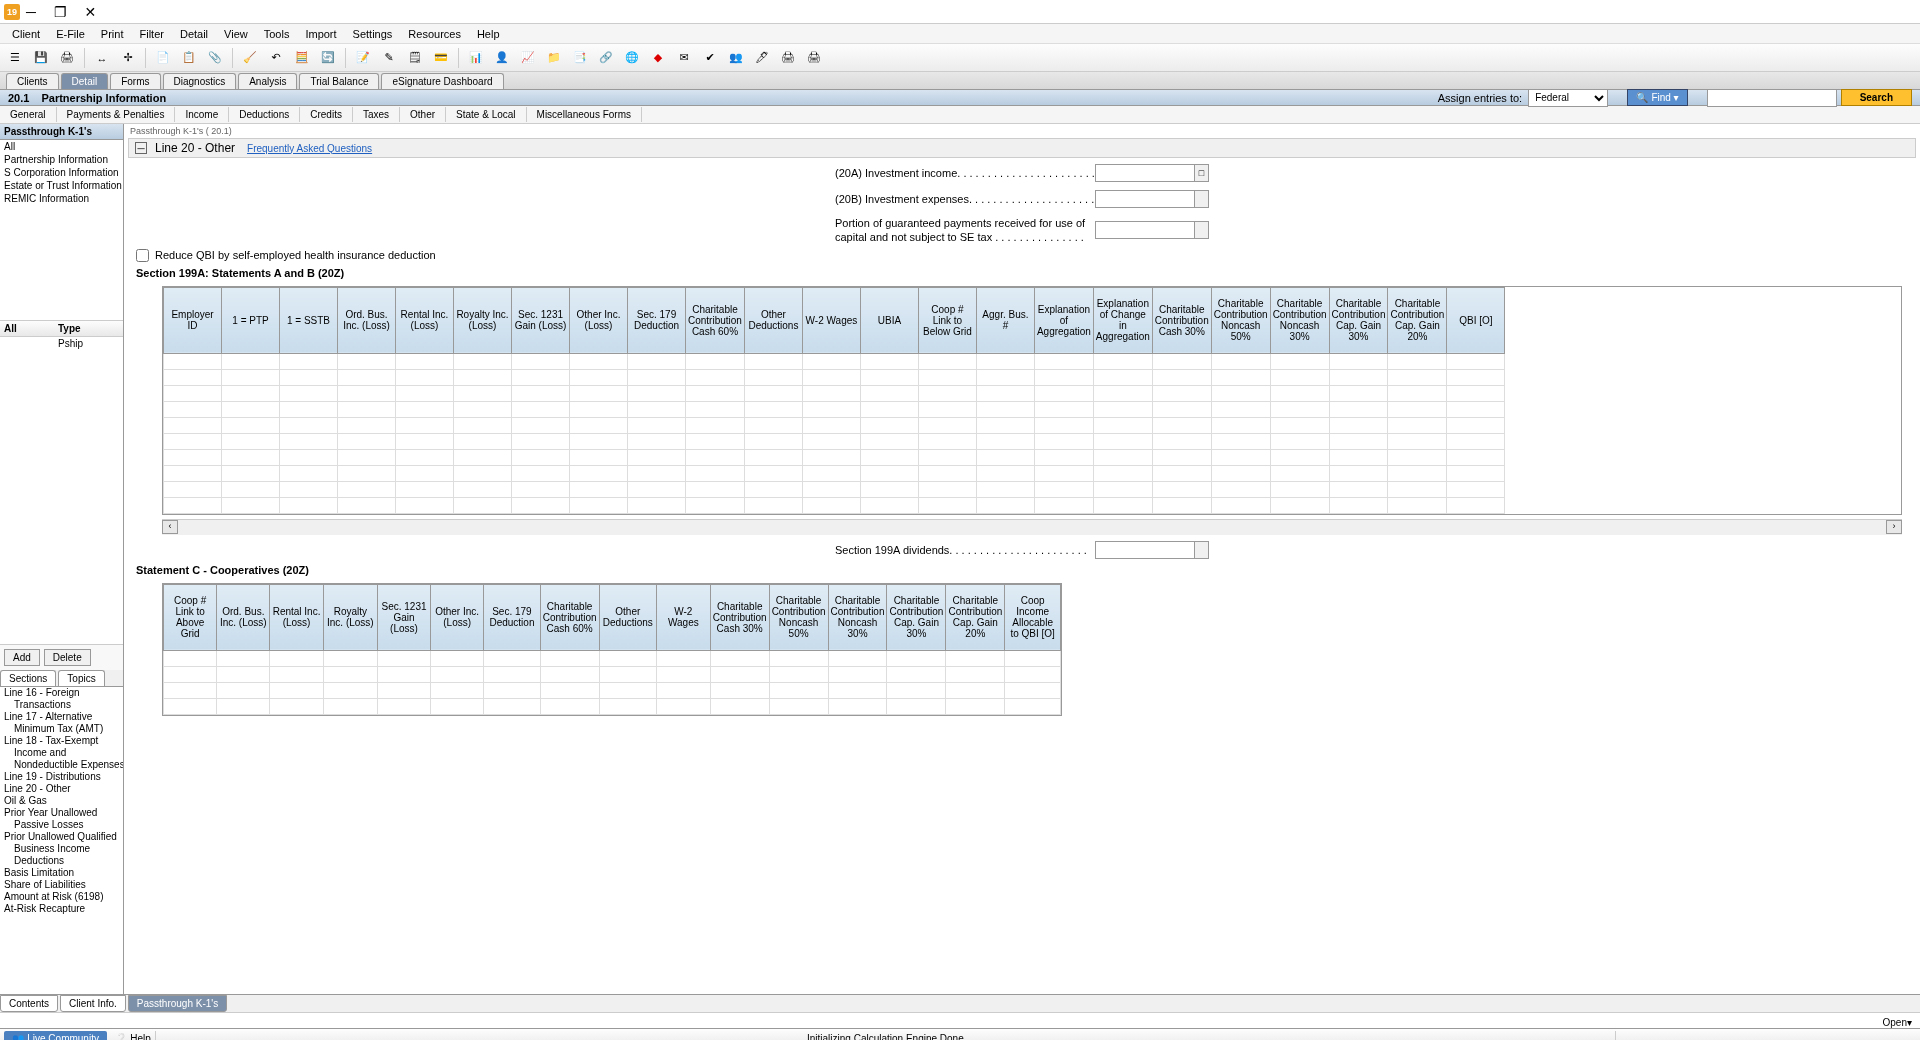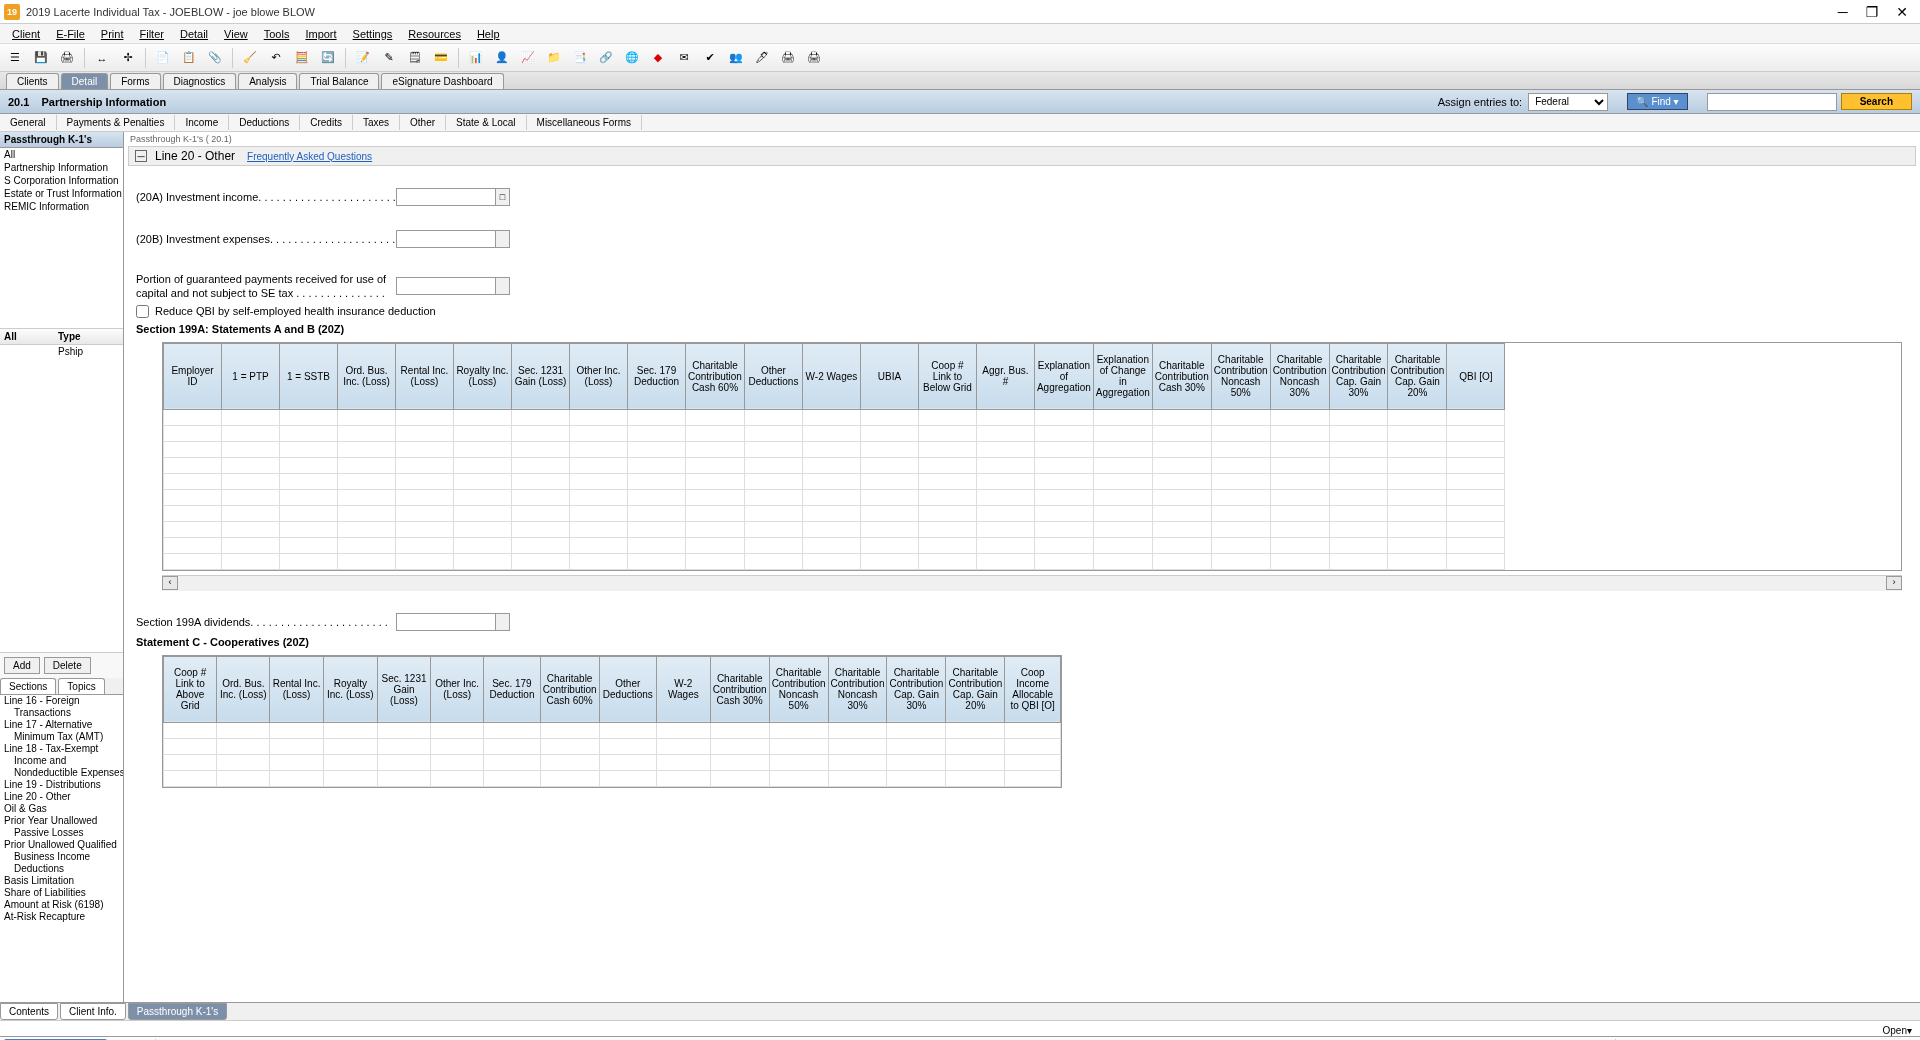--- a/index.html
+++ b/index.html
@@ -4,31 +4,31 @@
 <style>
 * { margin: 0; padding: 0; box-sizing: border-box; }
 body { font-family: Tahoma, Arial, sans-serif; font-size: 11px; background: #fff; overflow: hidden; }
 .titlebar { height: 24px; background: #fff; border-bottom: 1px solid #ccc; display: flex; align-items: center; padding: 0 4px; }
 .titlebar-icon { width: 16px; height: 16px; background: #f0a020; border-radius: 2px; margin-right: 6px; display: flex; align-items: center; justify-content: center; font-size: 9px; font-weight: bold; color: #fff; }
 .titlebar-text { flex: 1; color: #333; }
 .titlebar-controls { display: flex; gap: 18px; padding-right: 8px; }
 .titlebar-controls span { cursor: pointer; font-size: 14px; }
 
 .menubar { height: 20px; background: #f5f5f5; display: flex; align-items: center; padding: 0 4px; border-bottom: 1px solid #ddd; }
-.menubar span { padding: 2px 8px; cursor: pointer; text-decoration: underline; }
+.menubar span { padding: 2px 8px; cursor: pointer; }
 
 .toolbar { height: 28px; background: linear-gradient(#fdfdfd,#ececec); border-bottom: 1px solid #ccc; display: flex; align-items: center; padding: 0 4px; gap: 4px; }
 .tool-btn { width: 22px; height: 22px; border: 1px solid transparent; display: flex; align-items: center; justify-content: center; cursor: pointer; }
 .tool-sep { width: 1px; height: 20px; background: #ccc; margin: 0 2px; }
 
 .tabs-bar { height: 18px; background: linear-gradient(#e8e8e8,#d8d8d8); display: flex; align-items: flex-end; padding: 0 6px; border-bottom: 1px solid #999; }
 .tab { padding: 2px 10px; background: #f0f0f0; border: 1px solid #999; border-bottom: none; margin-right: 2px; border-radius: 3px 3px 0 0; cursor: pointer; font-size: 10px; }
 .tab.active { background: #7d90aa; color: #fff; }
 
-.header-bar { height: 24px; background: linear-gradient(#d8e4f0,#b8cce0); display: flex; align-items: center; padding: 0 8px; border-bottom: 1px solid #999; }
+.header-bar { height: 16px; background: linear-gradient(#d8e4f0,#b8cce0); display: flex; align-items: center; padding: 0 8px; border-bottom: 1px solid #999; }
 .header-title { font-weight: bold; flex: 1; }
 .assign-label { margin-right: 6px; }
 .assign-select { width: 80px; height: 18px; border: 1px solid #999; background: #fff; font-size: 10px; padding: 0 2px; }
 .find-btn { background: #5a8fd0; color: #fff; padding: 2px 8px; border: 1px solid #346; margin: 0 19px; cursor: pointer; font-size: 10px; }
 .find-input { width: 130px; height: 18px; border: 1px solid #999; }
 .search-btn { background: #ffc030; border: 1px solid #b08000; padding: 2px 18px; font-weight: bold; font-size: 10px; cursor: pointer; }
 
 .subtabs { height: 18px; background: #f5f5f5; display: flex; align-items: center; border-bottom: 1px solid #ccc; }
 .subtab { padding: 2px 10px; border-right: 1px solid #ccc; cursor: pointer; font-size: 10px; }
 
@@ -47,21 +47,21 @@
 .sections-list { flex: 1; overflow-y: auto; background: #fff; font-size: 10px; }
 .sections-list div { padding: 0px 4px; cursor: pointer; line-height: 1.2; white-space: nowrap; }
 
 .content { flex: 1; overflow: auto; background: #fff; position: relative; }
 .crumb { font-size: 9px; color: #666; padding: 2px 6px; }
 .section-hdr { display: flex; align-items: center; padding: 2px 6px; background: #f0f0f0; border: 1px solid #ccc; margin: 0 4px; }
 .collapse-btn { width: 12px; height: 12px; border: 1px solid #666; display: flex; align-items: center; justify-content: center; margin-right: 8px; font-size: 10px; cursor: pointer; }
 .section-title { font-weight: normal; font-size: 12px; margin-right: 12px; }
 .faq-link { color: #2060c0; text-decoration: underline; cursor: pointer; font-size: 10px; }
 
-.form-row { display: flex; align-items: center; padding: 2px 12px; margin-top: 20px; }
+.form-row { display: flex; align-items: center; padding: 2px 12px; margin-top: 4px; justify-content: center; }
 .form-label { width: 260px; font-size: 11px; }
 .form-input { width: 100px; height: 18px; border: 1px solid #999; }
 .form-input-btn { width: 14px; height: 18px; border: 1px solid #999; border-left: none; background: #f0f0f0; cursor: pointer; font-size: 9px; }
 .form-label.multi { line-height: 1.3; }
 .checkbox-row { display: flex; align-items: center; padding: 2px 12px; }
 .checkbox-row input { margin-right: 6px; }
 .subsection { font-weight: bold; padding: 3px 12px; font-size: 11px; }
 
 .grid-wrap { margin: 4px 18px 4px 38px; border: 1px solid #999; overflow-x: auto; }
 .grid { border-collapse: collapse; table-layout: fixed; }
@@ -80,21 +80,20 @@
 .status-bar { height: 20px; border-top: 1px solid #999; display: flex; align-items: center; background: linear-gradient(#fdfdfd,#e8e8e8); font-size: 10px; }
 .live-comm { background: #4a80c0; color: #fff; padding: 2px 8px; border-radius: 2px; margin-left: 4px; cursor: pointer; }
 .help-pill { margin-left: 8px; cursor: pointer; }
 .status-center { flex: 1; text-align: center; border-left: 1px solid #ccc; border-right: 1px solid #ccc; padding: 2px; margin: 0 4px; }
 </style>
 </head>
 <body>
 
 <div class="titlebar">
   <div class="titlebar-icon">19</div>
-  <div class="titlebar-text">2019 Lacerte Individual Tax - JOEBLOW - joe blowe BLOW</div>
   <div class="titlebar-controls">
     <span>─</span>
     <span>❐</span>
     <span>✕</span>
   </div>
 </div>
 
 <div class="menubar" id="menubar">
     <span>Client</span>
     <span>E-File</span>

